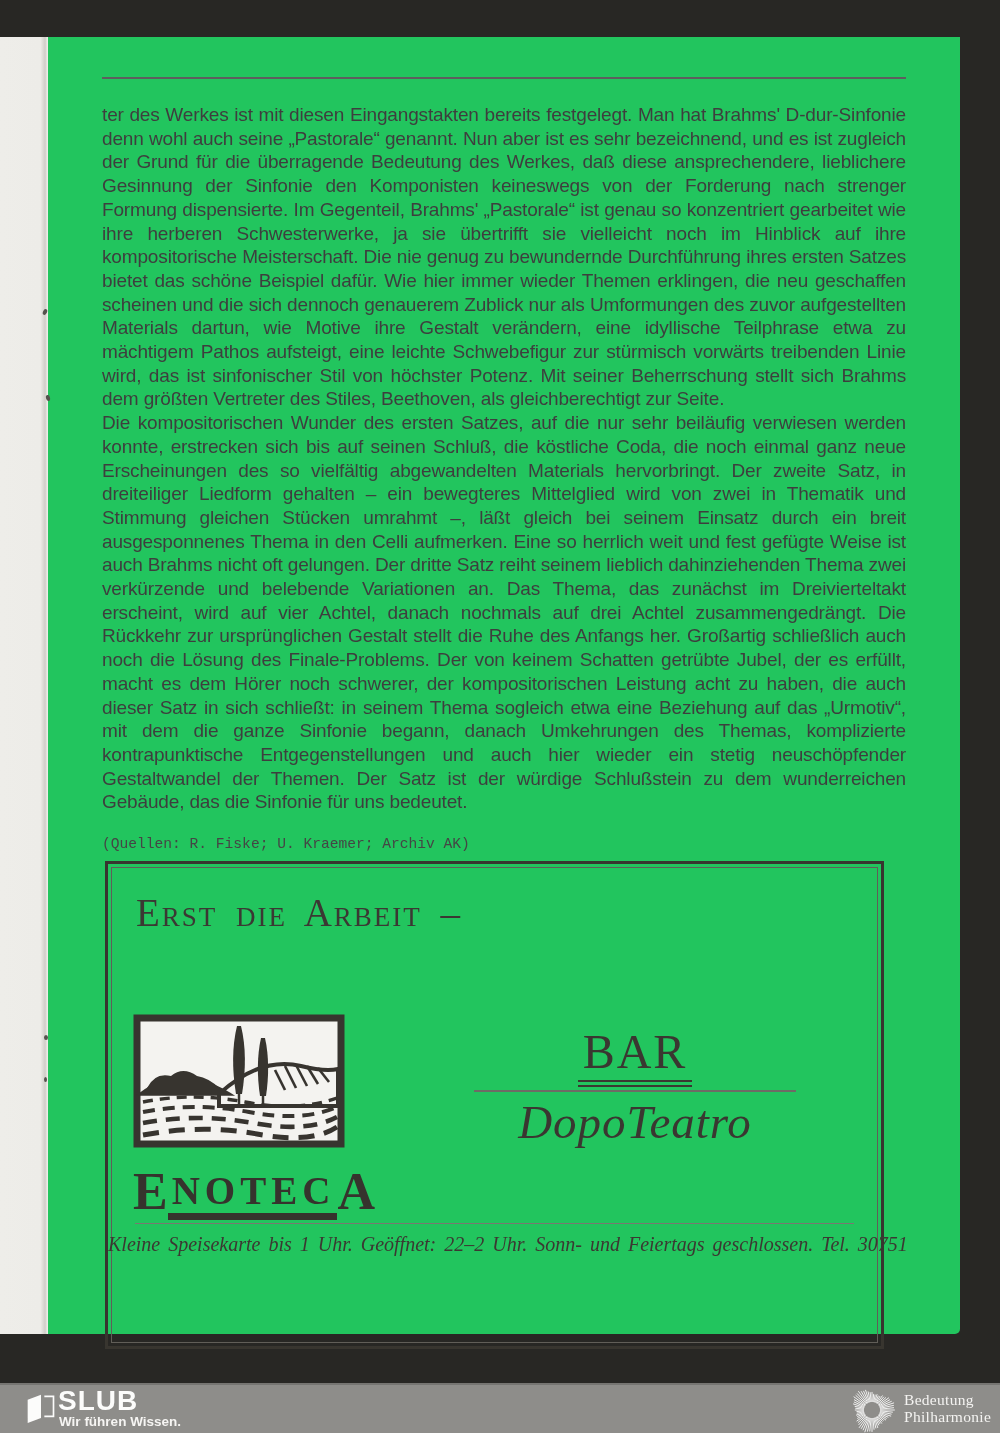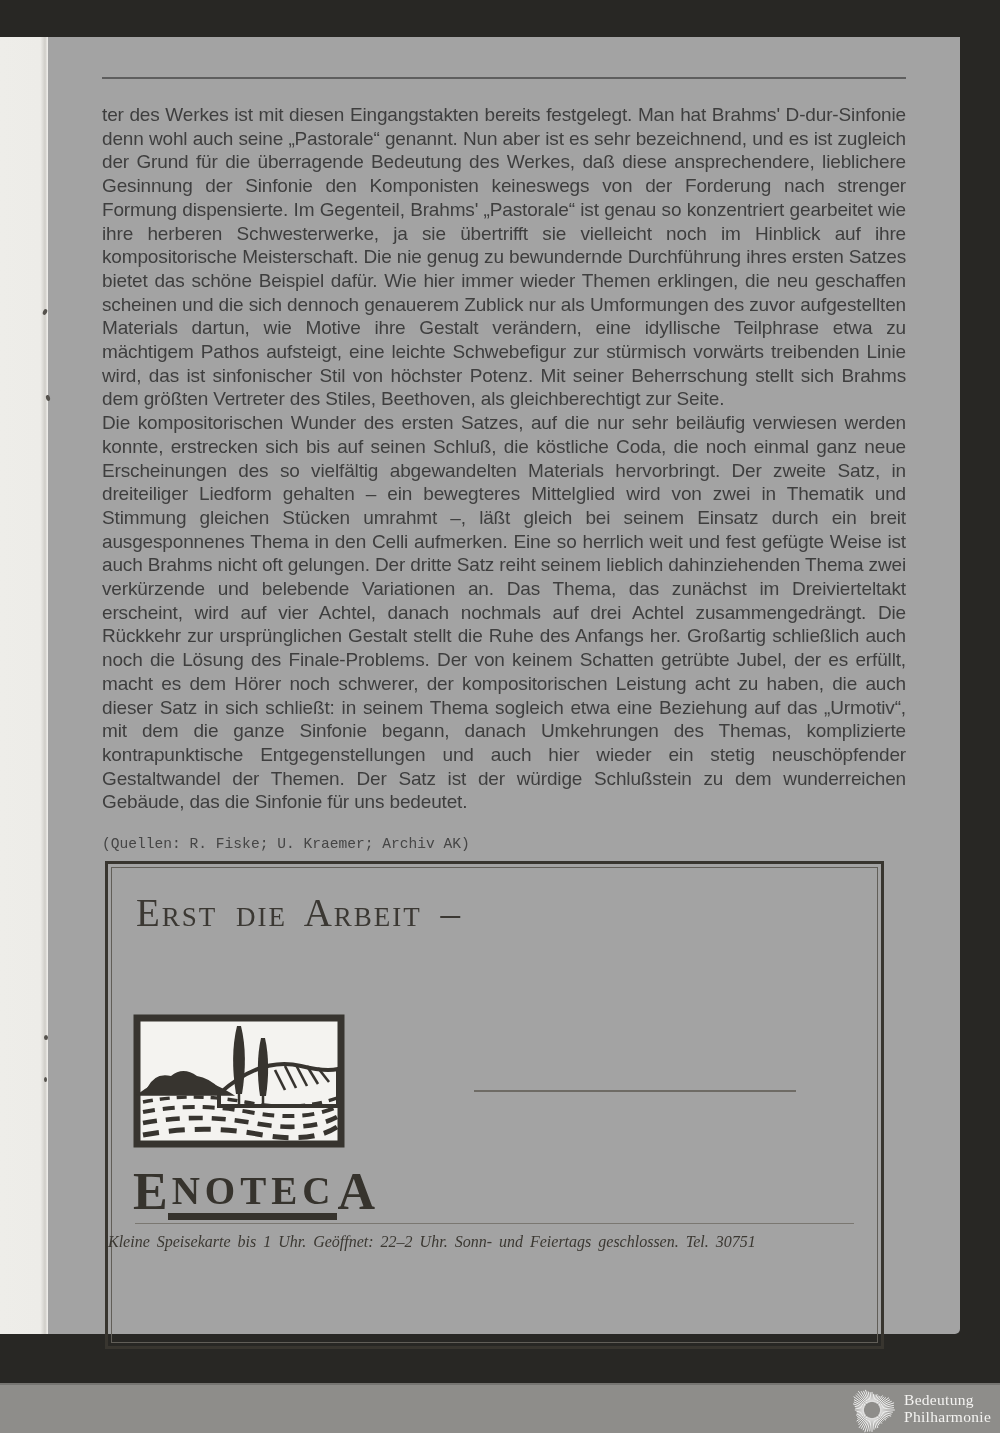--- a/index.html
+++ b/index.html
@@ -4,21 +4,21 @@
 <style>
   html,body{margin:0;padding:0;}
   body{
     width:1000px;height:1433px;position:relative;overflow:hidden;
     background:#282724;
     font-family:"Liberation Sans", sans-serif;
   }
   
   .page{
     position:absolute;left:0;top:37px;width:960px;height:1297px;
-    background:#a3a3a3;
+    background:#22c55e;
     border-radius:0 0 5px 3px;
   }
   .page-gutter{
     position:absolute;left:0;top:0;width:48px;height:100%;
     background:linear-gradient(90deg,#eeede9 0%,#edece8 84%,#cfcdc8 94%,#e3e1dd 97%,#f1f0ed 100%);
   }
   .speck{position:absolute;background:#55524d;border-radius:50%;}
   .content{position:absolute;left:102px;top:40px;width:804px;}
   .toprule{height:2px;background:#5e5e5e;margin-bottom:24px;}
   .body-par{
@@ -54,21 +54,21 @@
     border-bottom:7px double #3a3731;padding:0 5px 2px;
   }
   .dopo{
     margin-top:8px;font-family:"Liberation Serif", serif;font-style:italic;
     font-size:47px;color:#3a3731;letter-spacing:1px;white-space:nowrap;
   }
   .ad-bottomrule{position:absolute;left:27px;right:27px;top:359px;height:1px;background:#7a7771;}
   .ad-info{
     position:absolute;left:0;right:0;top:369px;text-align:left;
     font-family:"Liberation Serif", serif;font-style:italic;
-    font-size:16px;color:#3b3832;word-spacing:3px;white-space:nowrap;
+    font-size:20px;color:#3b3832;word-spacing:3px;white-space:nowrap;
   }
   
   .footer{
     position:absolute;left:0;top:1383px;width:1000px;height:50px;
     background:#8e8d8a;border-top:2px solid #767572;box-sizing:border-box;
   }
   .slub{position:absolute;left:26px;top:4px;width:220px;height:42px;cursor:pointer;}
   .slub-book{position:absolute;left:0;top:2px;}
   .slub-name{position:absolute;left:32px;top:-4px;color:#fcfcfb;font-weight:bold;
     font-size:28px;letter-spacing:1px;}
@@ -124,27 +124,39 @@
 
         <path d="M10 88 Q60 78 112 88 T204 84" fill="none" stroke="#37342f" stroke-width="3.4" stroke-dasharray="10 7"></path>
         <path d="M10 98 Q62 88 116 98 T204 93" fill="none" stroke="#37342f" stroke-width="4" stroke-dasharray="12 8"></path>
         <path d="M10 109 Q66 99 120 109 T204 103" fill="none" stroke="#37342f" stroke-width="4.6" stroke-dasharray="14 9"></path>
         <path d="M10 121 Q70 110 124 120 T204 113" fill="none" stroke="#37342f" stroke-width="5" stroke-dasharray="16 10"></path>
       </svg>
       <div class="eno-word"><span class="eno-cap">E</span><span class="eno-mid">NOTEC</span><span class="eno-cap">A</span></div>
     </div>
 
     <div class="bar-rule"></div>
+    <div class="bar-block">
+      <div class="bar-title">BAR</div>
+      <div class="dopo">DopoTeatro</div>
+    </div>
 
     <div class="ad-bottomrule"></div>
     <div class="ad-info">Kleine Speisekarte bis 1 Uhr. Geöffnet: 22–2 Uhr. Sonn- und Feiertags geschlossen. Tel. 30751</div>
   </div>
 </div>
 
 <div class="footer">
+  <div class="slub">
+    <svg class="slub-book" width="30" height="34" viewBox="0 0 36 36">
+      <polygon points="2,8 18,2 18,30 2,36" fill="#fcfcfb"></polygon>
+      <polyline points="22,4 33,4 33,28 22,28" fill="none" stroke="#fcfcfb" stroke-width="2"></polyline>
+    </svg>
+    <div class="slub-name">SLUB</div>
+    <div class="slub-tagline">Wir führen Wissen.</div>
+  </div>
   <div class="dp">
     <svg class="dp-icon" width="48" height="48" viewBox="0 0 48 48">
       <g id="starburst" stroke="#fbfbfa" stroke-width="0.9" stroke-linecap="round">
           <line x1="32.50" y1="24.00" x2="46.41" y2="24.00"></line>
           <line x1="32.45" y1="24.89" x2="44.46" y2="26.15"></line>
           <line x1="32.31" y1="25.77" x2="43.21" y2="28.08"></line>
           <line x1="32.08" y1="26.63" x2="42.73" y2="30.09"></line>
           <line x1="31.77" y1="27.46" x2="40.02" y2="31.13"></line>
           <line x1="31.36" y1="28.25" x2="38.36" y2="32.29"></line>
           <line x1="30.88" y1="29.00" x2="37.68" y2="33.94"></line>

